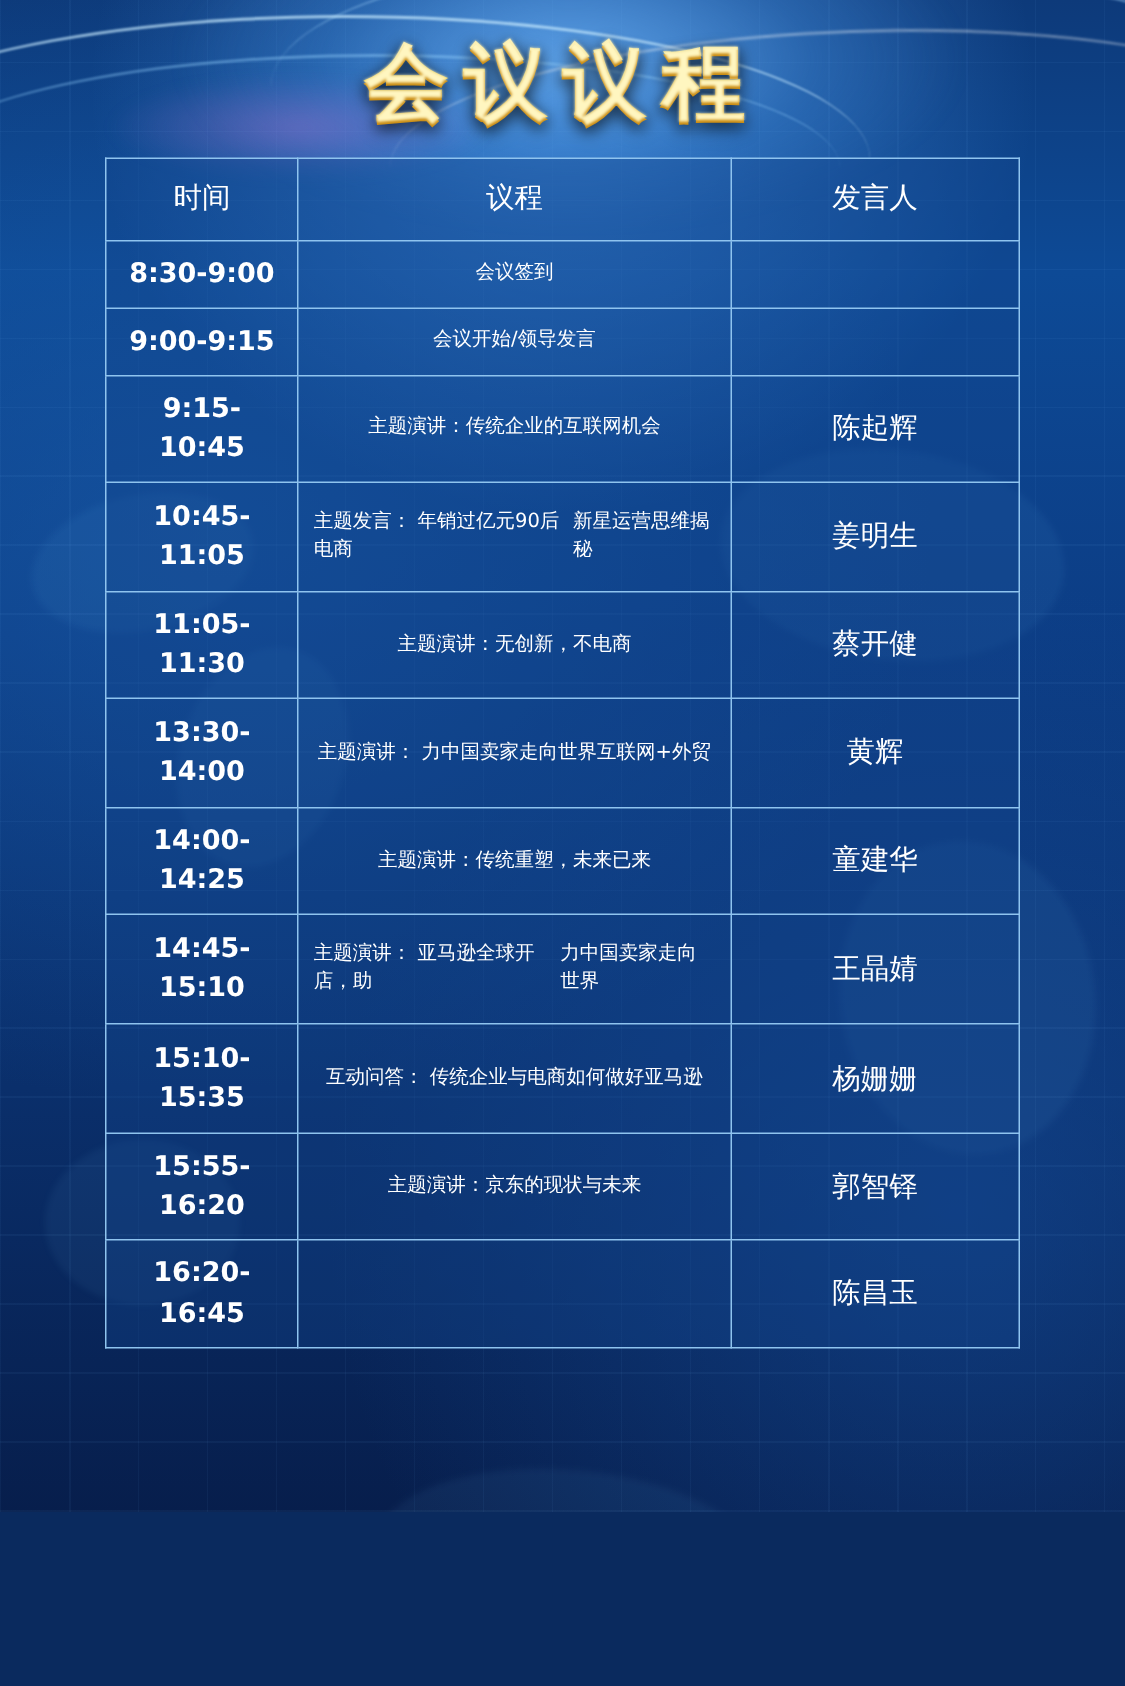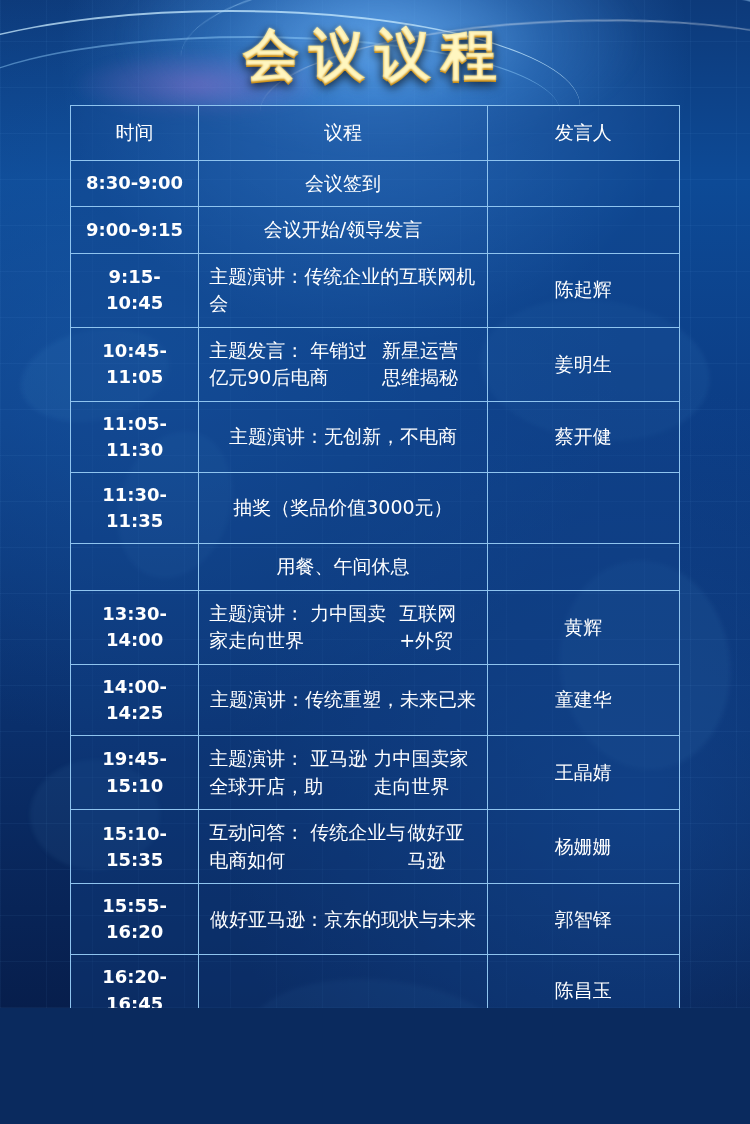--- a/index.html
+++ b/index.html
@@ -153,21 +153,21 @@
   .head td { background: rgba(22, 80, 155, 0.45); }
 
   .time .cell {
     font-size: 18px;
     font-weight: bold;
     justify-content: center;
     text-align: center;
     font-family: "DejaVu Sans", "Liberation Sans", sans-serif;
   }
   .agenda-text {
-    font-size: 19px;
+    font-size: 13px;
   }
   .speaker .cell {
     font-size: 19px;
     justify-content: center;
     text-align: right;
   }
 
   tr.r-h  td { height: 48px; }
   tr.r-1  td { height: 44px; }
   tr.r-2  td { height: 72px; }
@@ -274,46 +274,20 @@
             </td>
             <td>
               <div class="cell agenda-text c-left">
                 <div>主题演讲：无创新，不电商</div>
               </div>
             </td>
             <td class="speaker">
               <div class="cell c-center">蔡开健</div>
             </td>
           </tr>
-          <tr class="r-1">
-            <td class="time">
-              <div class="cell c-center">11:30-11:35</div>
-            </td>
-            <td>
-              <div class="cell agenda-text c-center">
-                <div>抽奖（奖品价值3000元）</div>
-              </div>
-            </td>
-            <td class="speaker">
-              <div class="cell c-center"></div>
-            </td>
-          </tr>
-          <tr class="r-1">
-            <td class="time">
-              <div class="cell c-center"></div>
-            </td>
-            <td>
-              <div class="cell agenda-text c-center">
-                <div>用餐、午间休息</div>
-              </div>
-            </td>
-            <td class="speaker">
-              <div class="cell c-center"></div>
-            </td>
-          </tr>
           <tr class="r-2">
             <td class="time">
               <div class="cell c-center">13:30-14:00</div>
             </td>
             <td>
               <div class="cell agenda-text c-left">
                 <div>主题演讲： 力中国卖家走向世界</div>
                 <div>互联网+外贸</div>
               </div>
             </td>
@@ -329,21 +303,21 @@
               <div class="cell agenda-text c-left">
                 <div>主题演讲：传统重塑，未来已来</div>
               </div>
             </td>
             <td class="speaker">
               <div class="cell c-center">童建华</div>
             </td>
           </tr>
           <tr class="r-2">
             <td class="time">
-              <div class="cell c-center">19:45-15:10</div>
+              <div class="cell c-center">14:45-15:10</div>
             </td>
             <td>
               <div class="cell agenda-text c-left">
                 <div>主题演讲： 亚马逊全球开店，助</div>
                 <div>力中国卖家走向世界</div>
               </div>
             </td>
             <td class="speaker">
               <div class="cell c-center">王晶婧</div>
             </td>
@@ -361,21 +335,21 @@
             <td class="speaker">
               <div class="cell c-center">杨姗姗</div>
             </td>
           </tr>
           <tr class="r-1">
             <td class="time">
               <div class="cell c-center">15:55-16:20</div>
             </td>
             <td>
               <div class="cell agenda-text c-left">
-                <div>做好亚马逊：京东的现状与未来</div>
+                <div>主题演讲：京东的现状与未来</div>
               </div>
             </td>
             <td class="speaker">
               <div class="cell c-center">郭智铎</div>
             </td>
           </tr>
           <tr class="r-1">
             <td class="time">
               <div class="cell c-center">16:20-16:45</div>
             </td>

